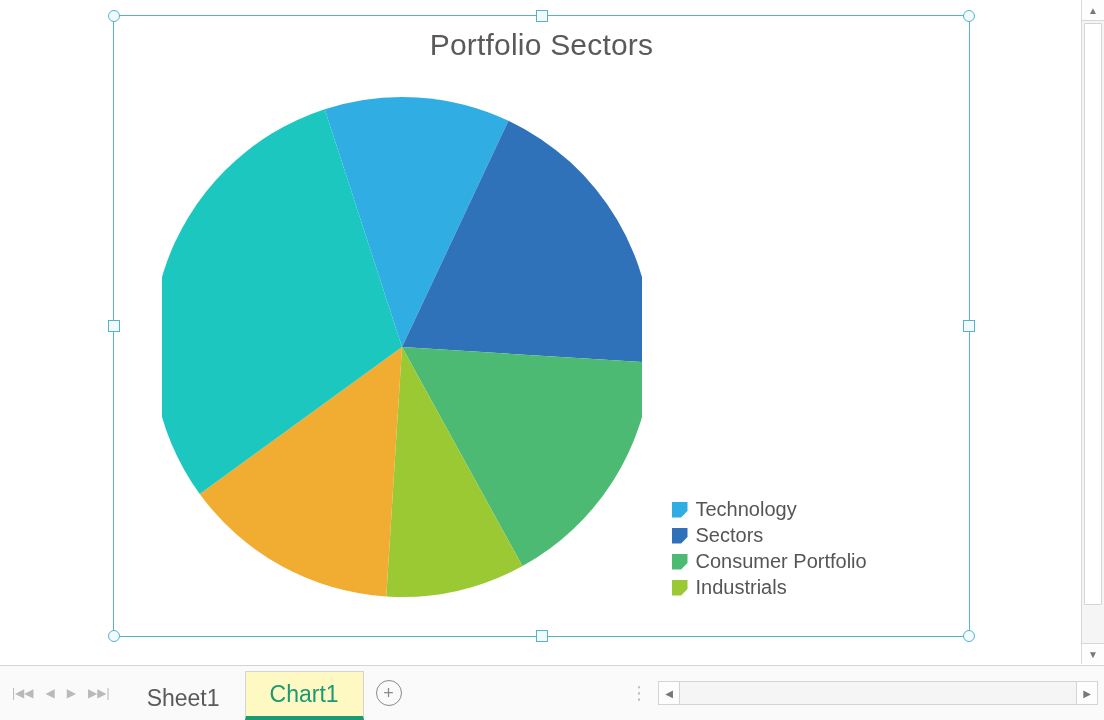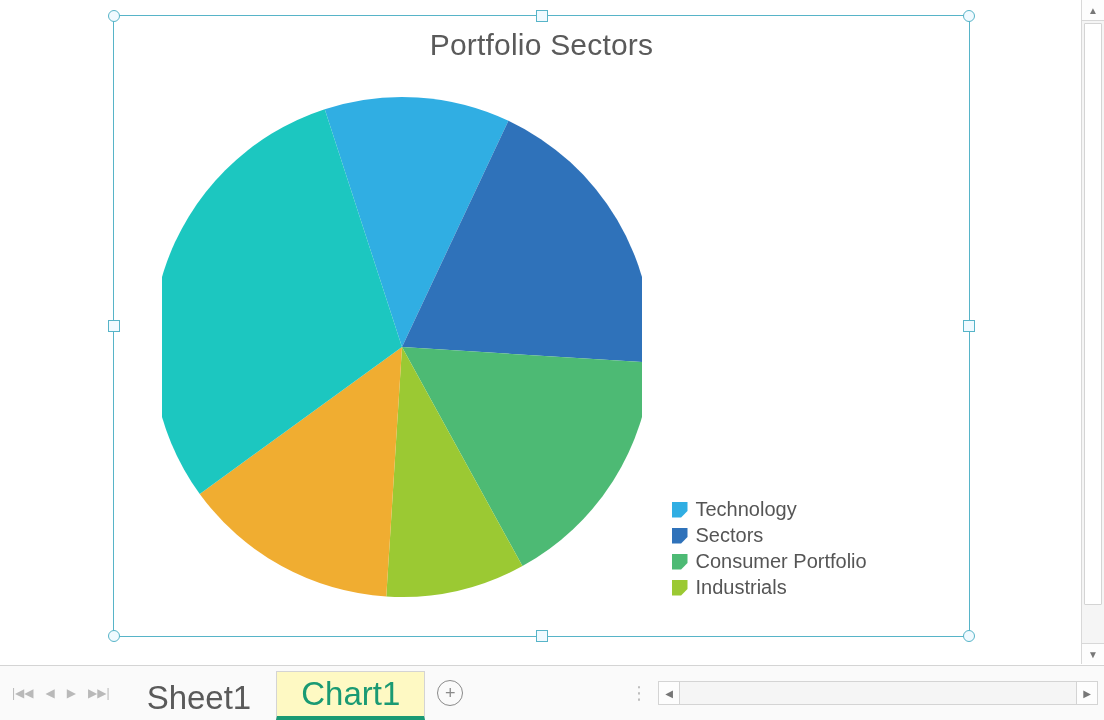--- a/index.html
+++ b/index.html
@@ -62,21 +62,21 @@
   .tabstrip{
     position:absolute;left:0;bottom:0;height:54px;width:1104px;
     border-top:1px solid #d4d4d4;background:#fafafa;
     display:flex;align-items:stretch;
   }
   .nav-btns{display:flex;align-items:center;padding:0 12px;color:#b9b9b9;gap:12px}
   .nav-btns span{font-size:12px}
   .tabs{display:flex;align-items:flex-end;height:100%;}
   .tab{
     padding:0 24px;height:44px;margin-top:28px;display:flex;align-items:center;
-    font-size:33px;color:#5a5a5a;background:#fafafa;border:1px solid transparent;
+    font-size:23px;color:#5a5a5a;background:#fafafa;border:1px solid transparent;
     border-bottom:none;
   }
   .tab.active{
     background:#fef9c3;color:#1a9a73;border-color:#d4d4d4;
     border-bottom:4px solid #1a9a73;font-weight:400;
   }
   .addtab{
     display:flex;align-items:center;justify-content:center;width:50px;height:54px;
   }
   .addtab .circ{

